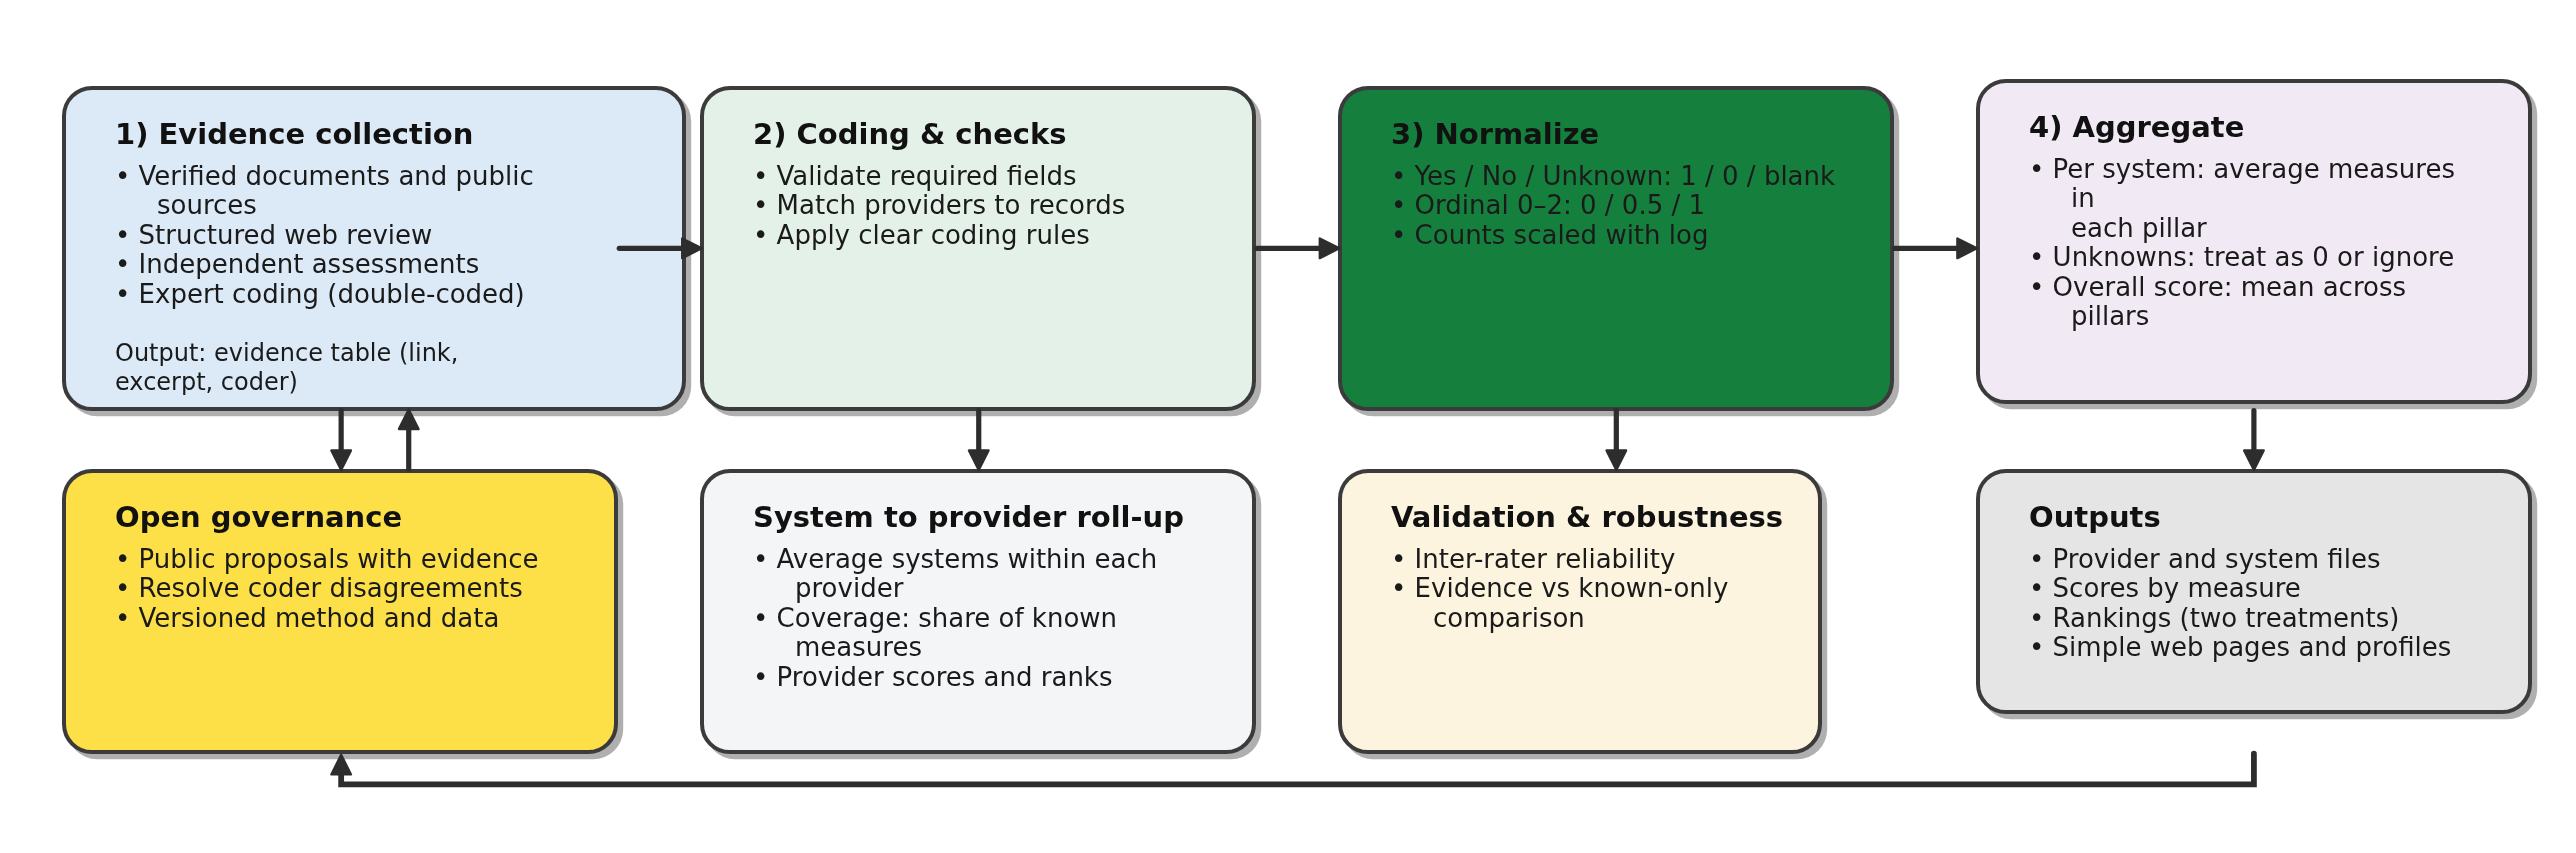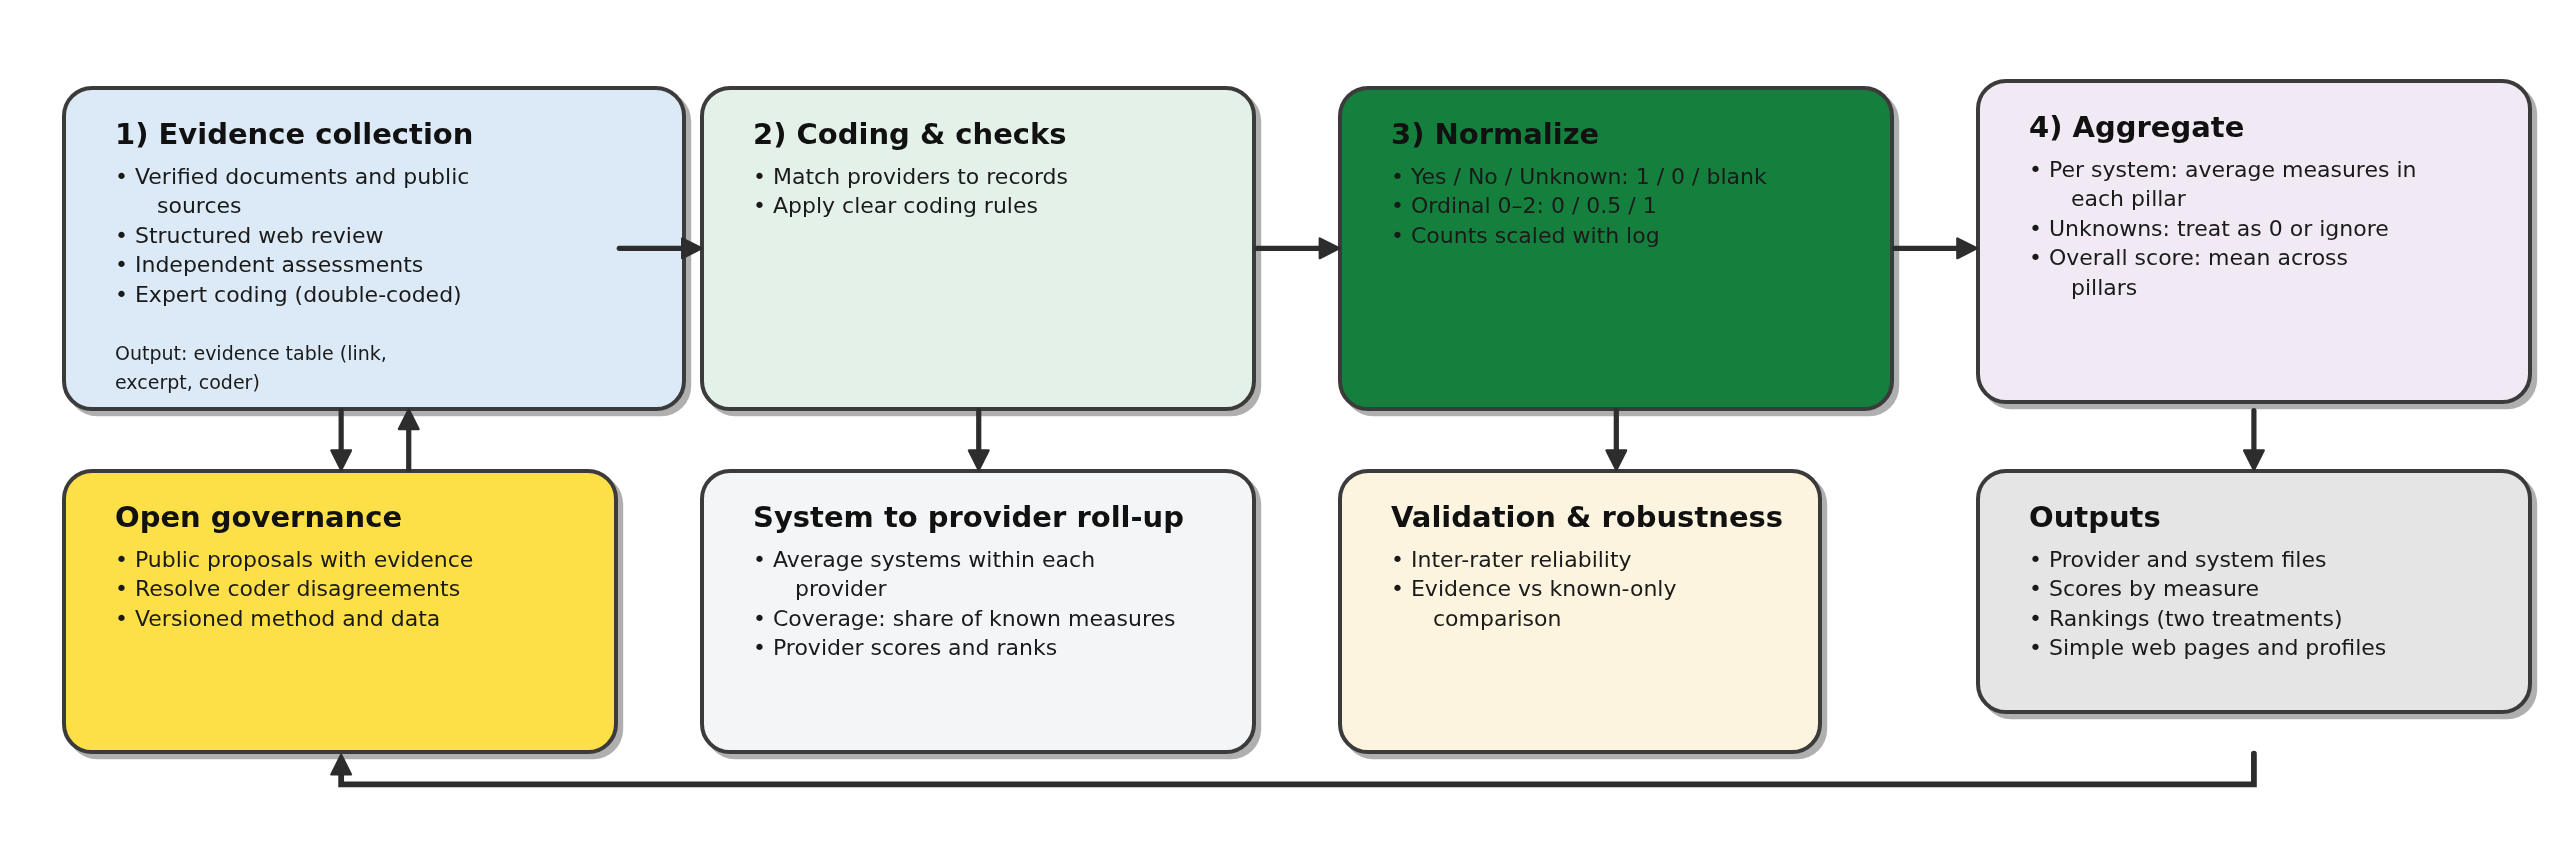--- a/index.html
+++ b/index.html
@@ -34,29 +34,29 @@
     line-height: 1.2;
     white-space: nowrap;
     color: #111111;
   }
   .bullet-list {
     margin: 0;
     padding: 0;
     list-style: none;
   }
   .bullet-item {
-    font-size: 22px;
+    font-size: 26px;
     line-height: 29.5px;
     padding-left: 42px;
     text-indent: -42px;
     white-space: pre-line;
   }
   .note-text {
     margin: 29.5px 0 0 0;
-    font-size: 19px;
+    font-size: 24px;
     line-height: 29.5px;
     white-space: pre-line;
   }
   #arrows {
     position: absolute;
     left: 0;
     top: 0;
     pointer-events: none;
   }
 </style>
@@ -73,20 +73,21 @@
           <li class="bullet-item">• Structured web review</li>
           <li class="bullet-item">• Independent assessments</li>
           <li class="bullet-item">• Expert coding (double-coded)</li>
         </ul>
         <p class="note-text">Output: evidence table (link,
 excerpt, coder)</p>
       </div>
       <div class="box" style="left: 700px; top: 86px; width: 556px; height: 325px; background: rgb(228, 241, 232);">
         <h2 class="box-title">2) Coding &amp; checks</h2>
         <ul class="bullet-list">
+          <li class="bullet-item">• Validate required fields</li>
           <li class="bullet-item">• Match providers to records</li>
           <li class="bullet-item">• Apply clear coding rules</li>
         </ul>
       </div>
       <div class="box" style="left: 1338px; top: 86px; width: 556px; height: 325px; background: #15803d;">
         <h2 class="box-title">3) Normalize</h2>
         <ul class="bullet-list">
           <li class="bullet-item">• Yes / No / Unknown: 1 / 0 / blank</li>
           <li class="bullet-item">• Ordinal 0–2: 0 / 0.5 / 1</li>
           <li class="bullet-item">• Counts scaled with log</li>

